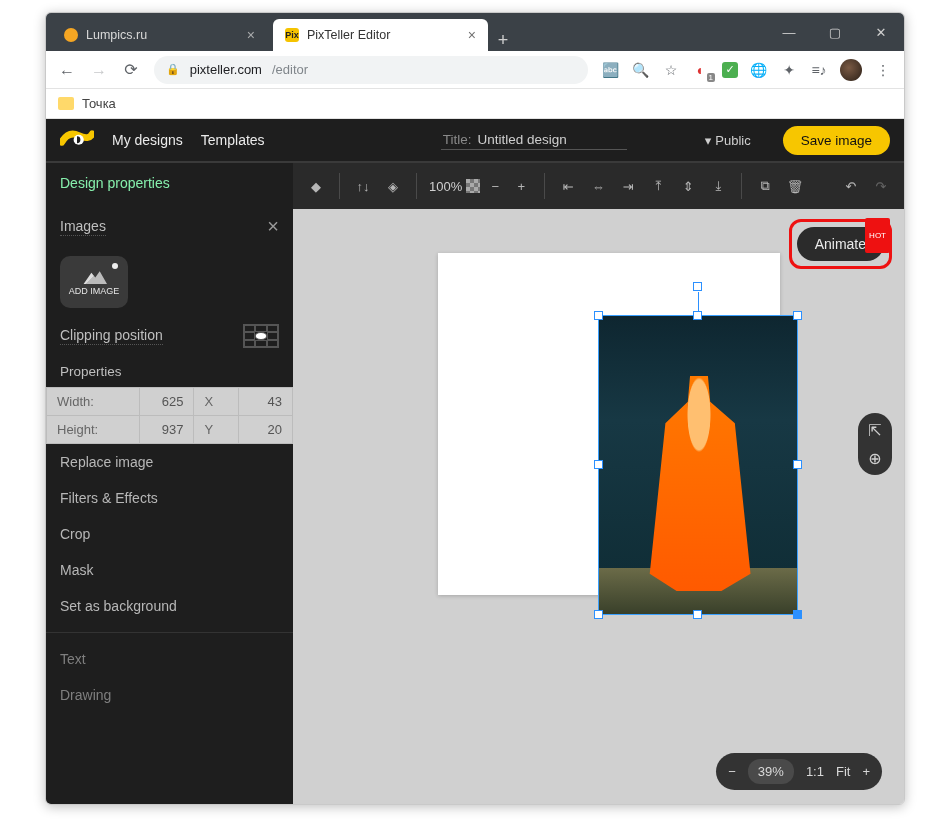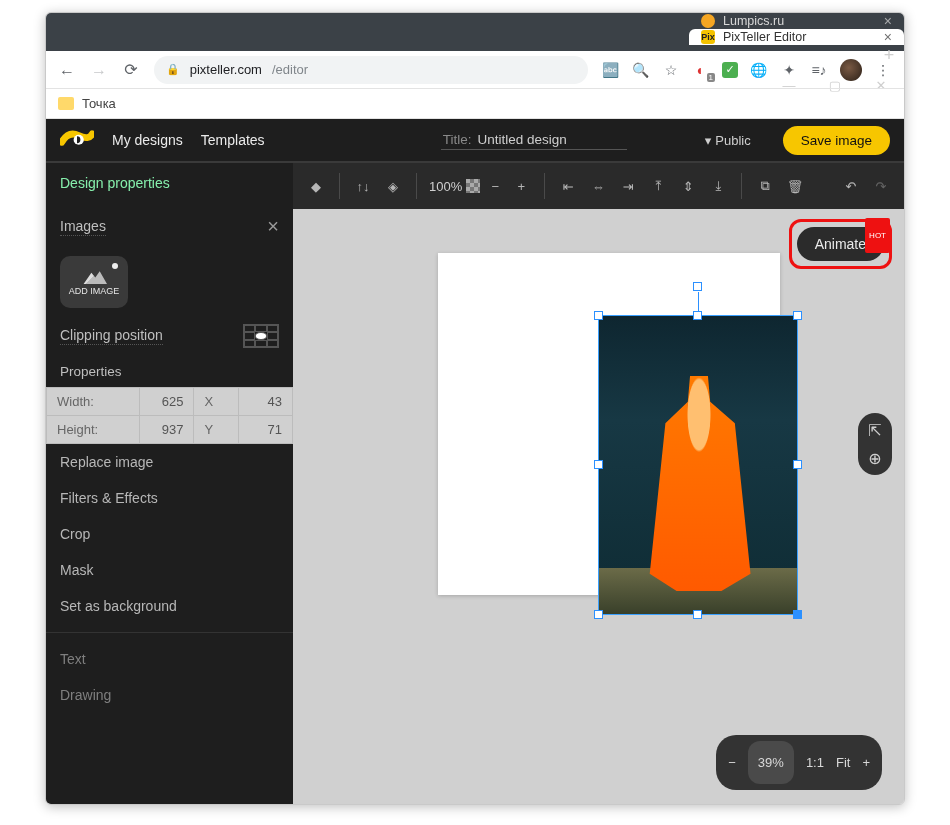--- a/index.html
+++ b/index.html
@@ -1,20 +1,20 @@
 <!DOCTYPE html>
 <html><head>
 <meta charset="utf-8">
 <style>
   * { box-sizing: border-box; margin: 0; padding: 0; font-family: -apple-system, BlinkMacSystemFont, "Segoe UI", Arial, sans-serif; }
   body { background: #fff; width: 950px; height: 825px; overflow: hidden; position: relative; }
 
   
   .win { position:absolute; left:45px; top:12px; right:45px; bottom:20px; background:#fff; border:1px solid #c9c9c9; border-radius:6px; box-shadow:0 2px 12px rgba(0,0,0,.25); display:flex; flex-direction:column; overflow:hidden;}
-  .titlebar { height:38px; background:#3b4147; display:flex; align-items:flex-end;flex-direction:column;}
+  .titlebar { height:38px; background:#3b4147; display:flex; align-items:flex-end;}
   .tab { height:32px; display:flex; align-items:center; gap:8px; padding:0 12px; font-size:12.5px; border-top-left-radius:6px; border-top-right-radius:6px; margin-left:6px; position:relative;}
   .tab.inactive { color:#d8d8d8; width:215px;}
   .tab.active { background:#fff; color:#333; width:215px;}
   .tab .fav { width:14px; height:14px; border-radius:50%; flex:0 0 14px;}
   .tab .fav.orange{ background:#f5a623;}
   .tab .fav.pix{ background:#f5c300; border-radius:3px; display:flex;align-items:center;justify-content:center;font-size:9px;font-weight:700;color:#222;}
   .tab .close{ margin-left:auto; color:inherit; font-size:14px; opacity:.7;}
   .newtab{ width:30px; color:#cfcfcf; font-size:18px; display:flex;align-items:center;justify-content:center;}
   .winbtns{ margin-left:auto; display:flex;}
   .winbtn{ width:46px; height:38px; display:flex;align-items:center;justify-content:center;color:#cfcfcf;font-size:13px;}
@@ -90,21 +90,21 @@
   .rot::after{content:"";position:absolute;left:4px;top:9px;width:1px;height:20px;background:#2b90ff;}
 
   .animate-anno{position:absolute; right:12px; top:56px; border:3px solid #e11; border-radius:12px; padding:5px;}
   .animate-btn{background:#2b2b2b;color:#eaeaea;font-size:14px;padding:9px 18px;border-radius:20px;position:relative;}
   .hot{position:absolute;top:-9px;right:-6px;background:#e11;color:#fff;font-size:8px;padding:13px 4px;border-radius:2px;}
 
   .float-right{position:absolute;right:12px;top:250px;background:#333;border-radius:20px;padding:8px 6px;display:flex;flex-direction:column;gap:10px;}
   .float-right .f{width:22px;height:18px;color:#cfcfcf;display:flex;align-items:center;justify-content:center;}
 
   .zoom-pill{position:absolute;right:22px;bottom:14px;background:#333;color:#d8d8d8;border-radius:20px;padding:6px 12px;display:flex;align-items:center;gap:12px;font-size:13px;}
-  .zoom-pill .zv{background:#4a4a4a;padding:14px 10px;border-radius:12px;}
+  .zoom-pill .zv{background:#4a4a4a;padding:5px 10px;border-radius:12px;}
 </style>
 </head>
 <body>
 
 <div class="win">
 
   <div class="titlebar">
     <div class="tab inactive">
       <span class="fav orange"></span>
       <span>Lumpics.ru</span>
@@ -205,21 +205,21 @@
                 <tr>
               <td class="k">Width:</td>
               <td class="v">625</td>
               <td class="k">X</td>
               <td class="v">43</td>
             </tr>
             <tr>
               <td class="k">Height:</td>
               <td class="v">937</td>
               <td class="k">Y</td>
-              <td class="v">71</td>
+              <td class="v">20</td>
             </tr>
           </tbody>
             </table>
         </div>
         <div class="item">Replace image</div>
         <div class="item">Filters &amp; Effects</div>
         <div class="item">Crop</div>
         <div class="item">Mask</div>
         <div class="item">Set as background</div>
         <div style="height:1px;background:#333;margin:8px 0"></div>

